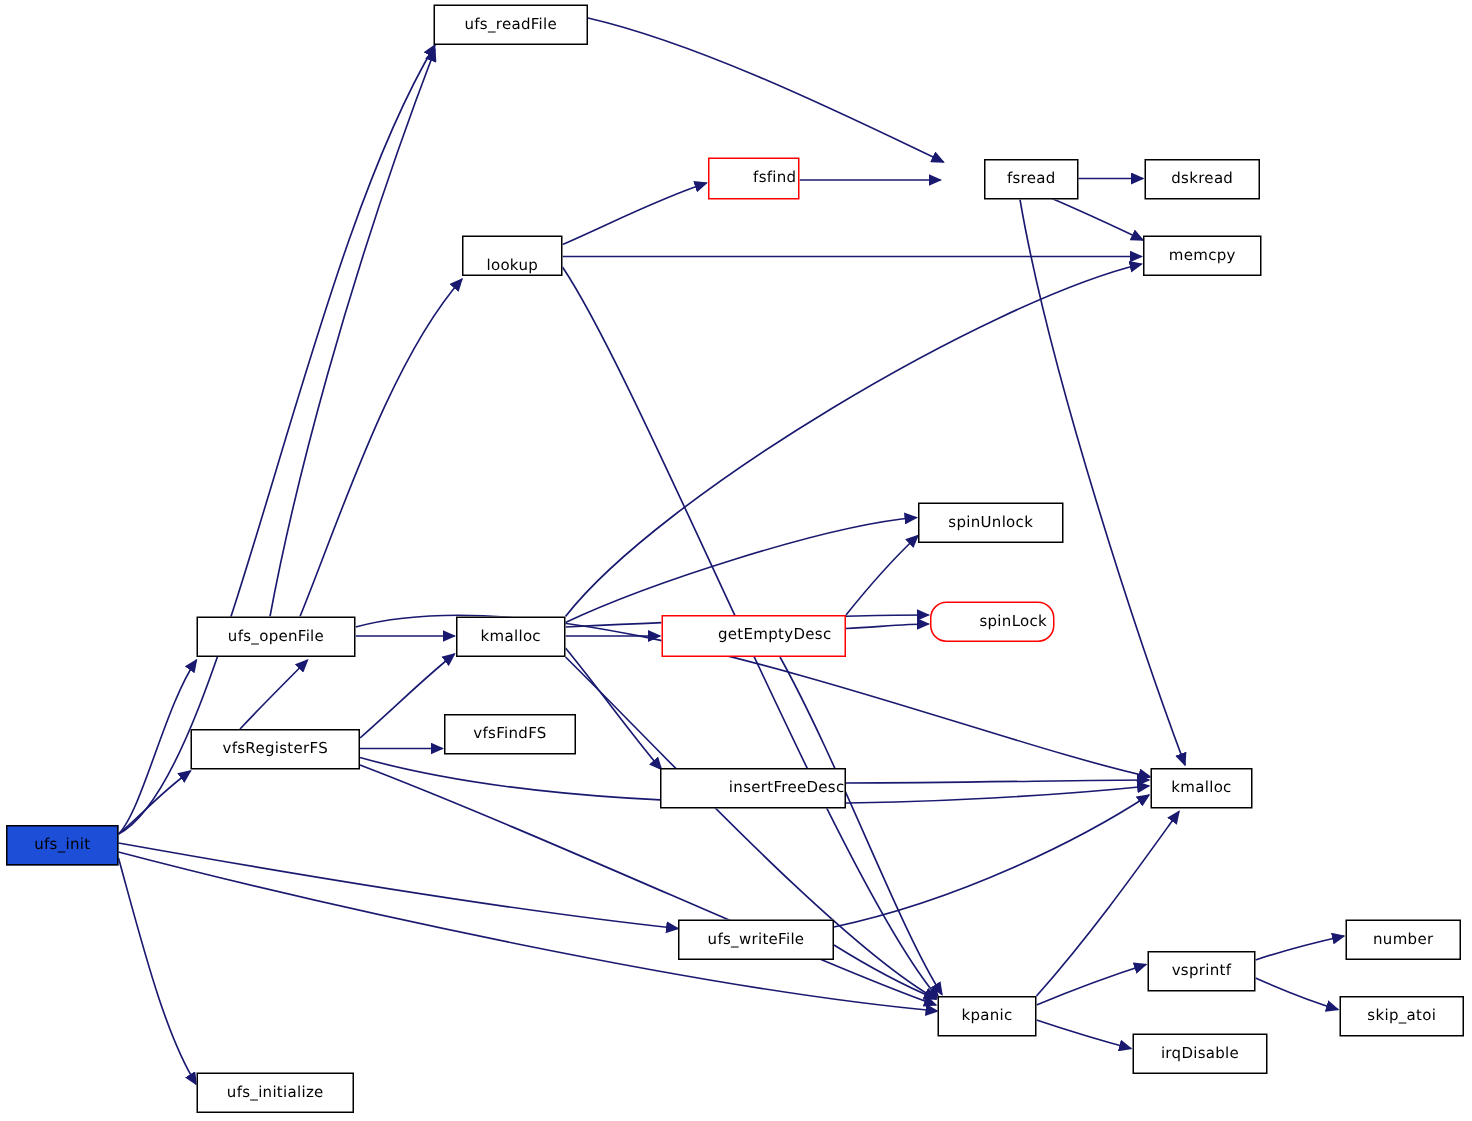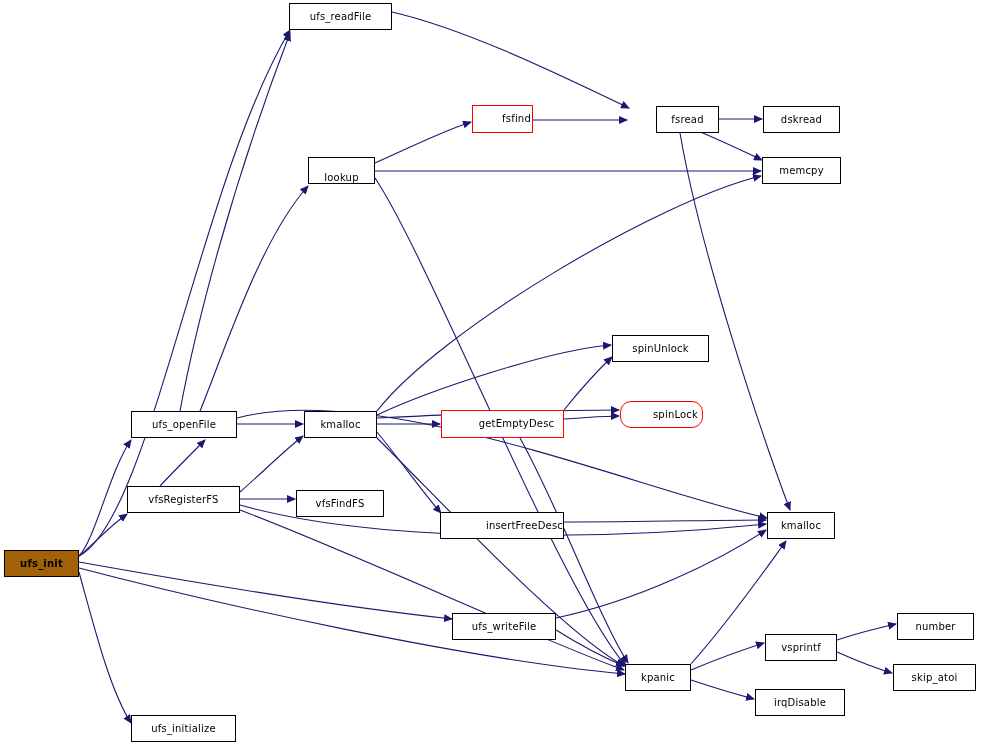--- a/index.html
+++ b/index.html
@@ -4,21 +4,21 @@
 <style>
   html,body{margin:0;padding:0;background:#ffffff;}
   body{font-family:"DejaVu Sans", sans-serif;}
   #canvas{position:relative;width:981px;height:747px;background:#ffffff;overflow:hidden;}
   #edges{position:absolute;left:0;top:0;width:981px;height:747px;}
   .node{position:absolute;box-sizing:border-box;border:1px solid #000000;background:#ffffff;
         display:flex;align-items:center;justify-content:center;
         font-family:"DejaVu Sans", sans-serif;font-size:10px;color:#000000;
         line-height:1;white-space:nowrap;letter-spacing:0.2px;}
   .node.red{border-color:#ff0000;padding-left:28px;}
-  .node.hl{background:#a16207;font-weight:bold;}
+  .node.hl{background:#1d4ed8;}
 </style>
 </head>
 <body>
 
 <div id="canvas">
   <svg id="edges" viewBox="0 0 981 747" xmlns="http://www.w3.org/2000/svg">
     <defs>
       <marker id="arrow" markerWidth="9" markerHeight="8" refX="8" refY="4" orient="auto" markerUnits="userSpaceOnUse">
         <path d="M0,0 L9,4 L0,8 z" fill="#191970"></path>
       </marker>
@@ -96,21 +96,21 @@
       </div>
       <div class="node" style="left: 131px; top: 411px; width: 106px; height: 27px;">
         <span>ufs_openFile</span>
       </div>
       <div class="node" style="left: 304px; top: 411px; width: 73px; height: 27px;">
         <span>kmalloc</span>
       </div>
       <div class="node" style="left: 127px; top: 486px; width: 113px; height: 27px;">
         <span>vfsRegisterFS</span>
       </div>
-      <div class="node" style="left: 296px; top: 490px; width: 88px; height: 27px;">
+      <div class="node" style="left: 296px; top: 476px; width: 88px; height: 27px;">
         <span>vfsFindFS</span>
       </div>
       <div class="node" style="left: 440px; top: 512px; width: 124px; height: 27px; justify-content: flex-end;">
         <span>insertFreeDesc</span>
       </div>
       <div class="node" style="left: 767px; top: 512px; width: 68px; height: 27px;">
         <span>kmalloc</span>
       </div>
       <div class="node hl" style="left: 4px; top: 550px; width: 75px; height: 27px;">
         <span>ufs_init</span>

